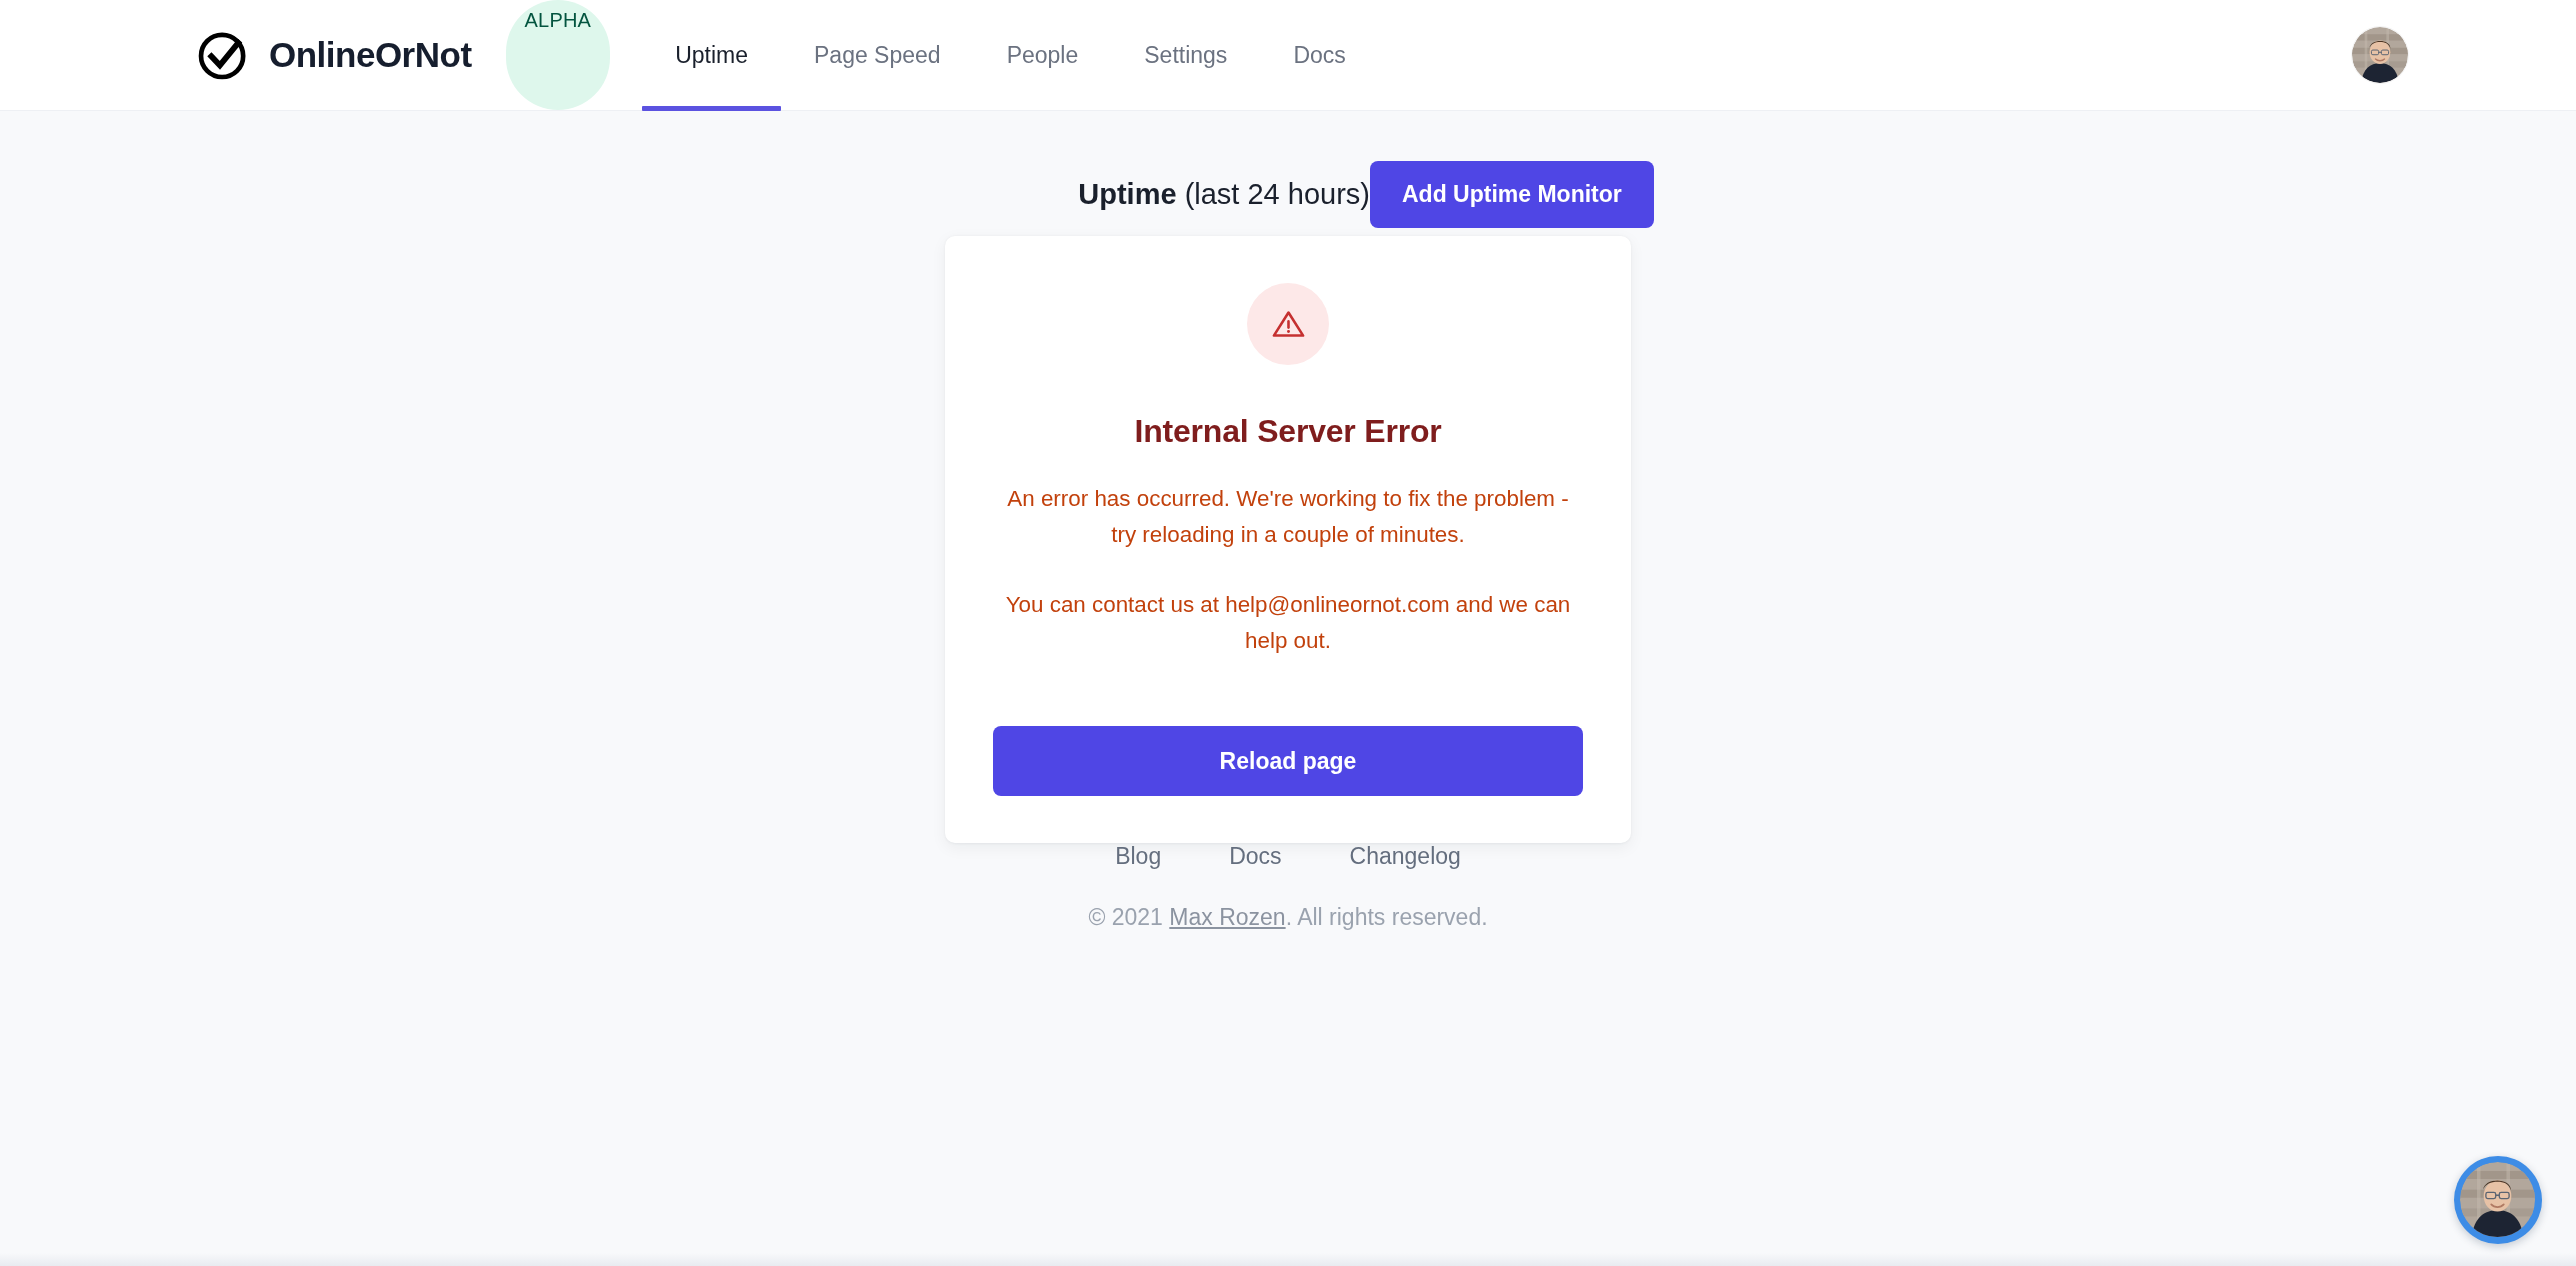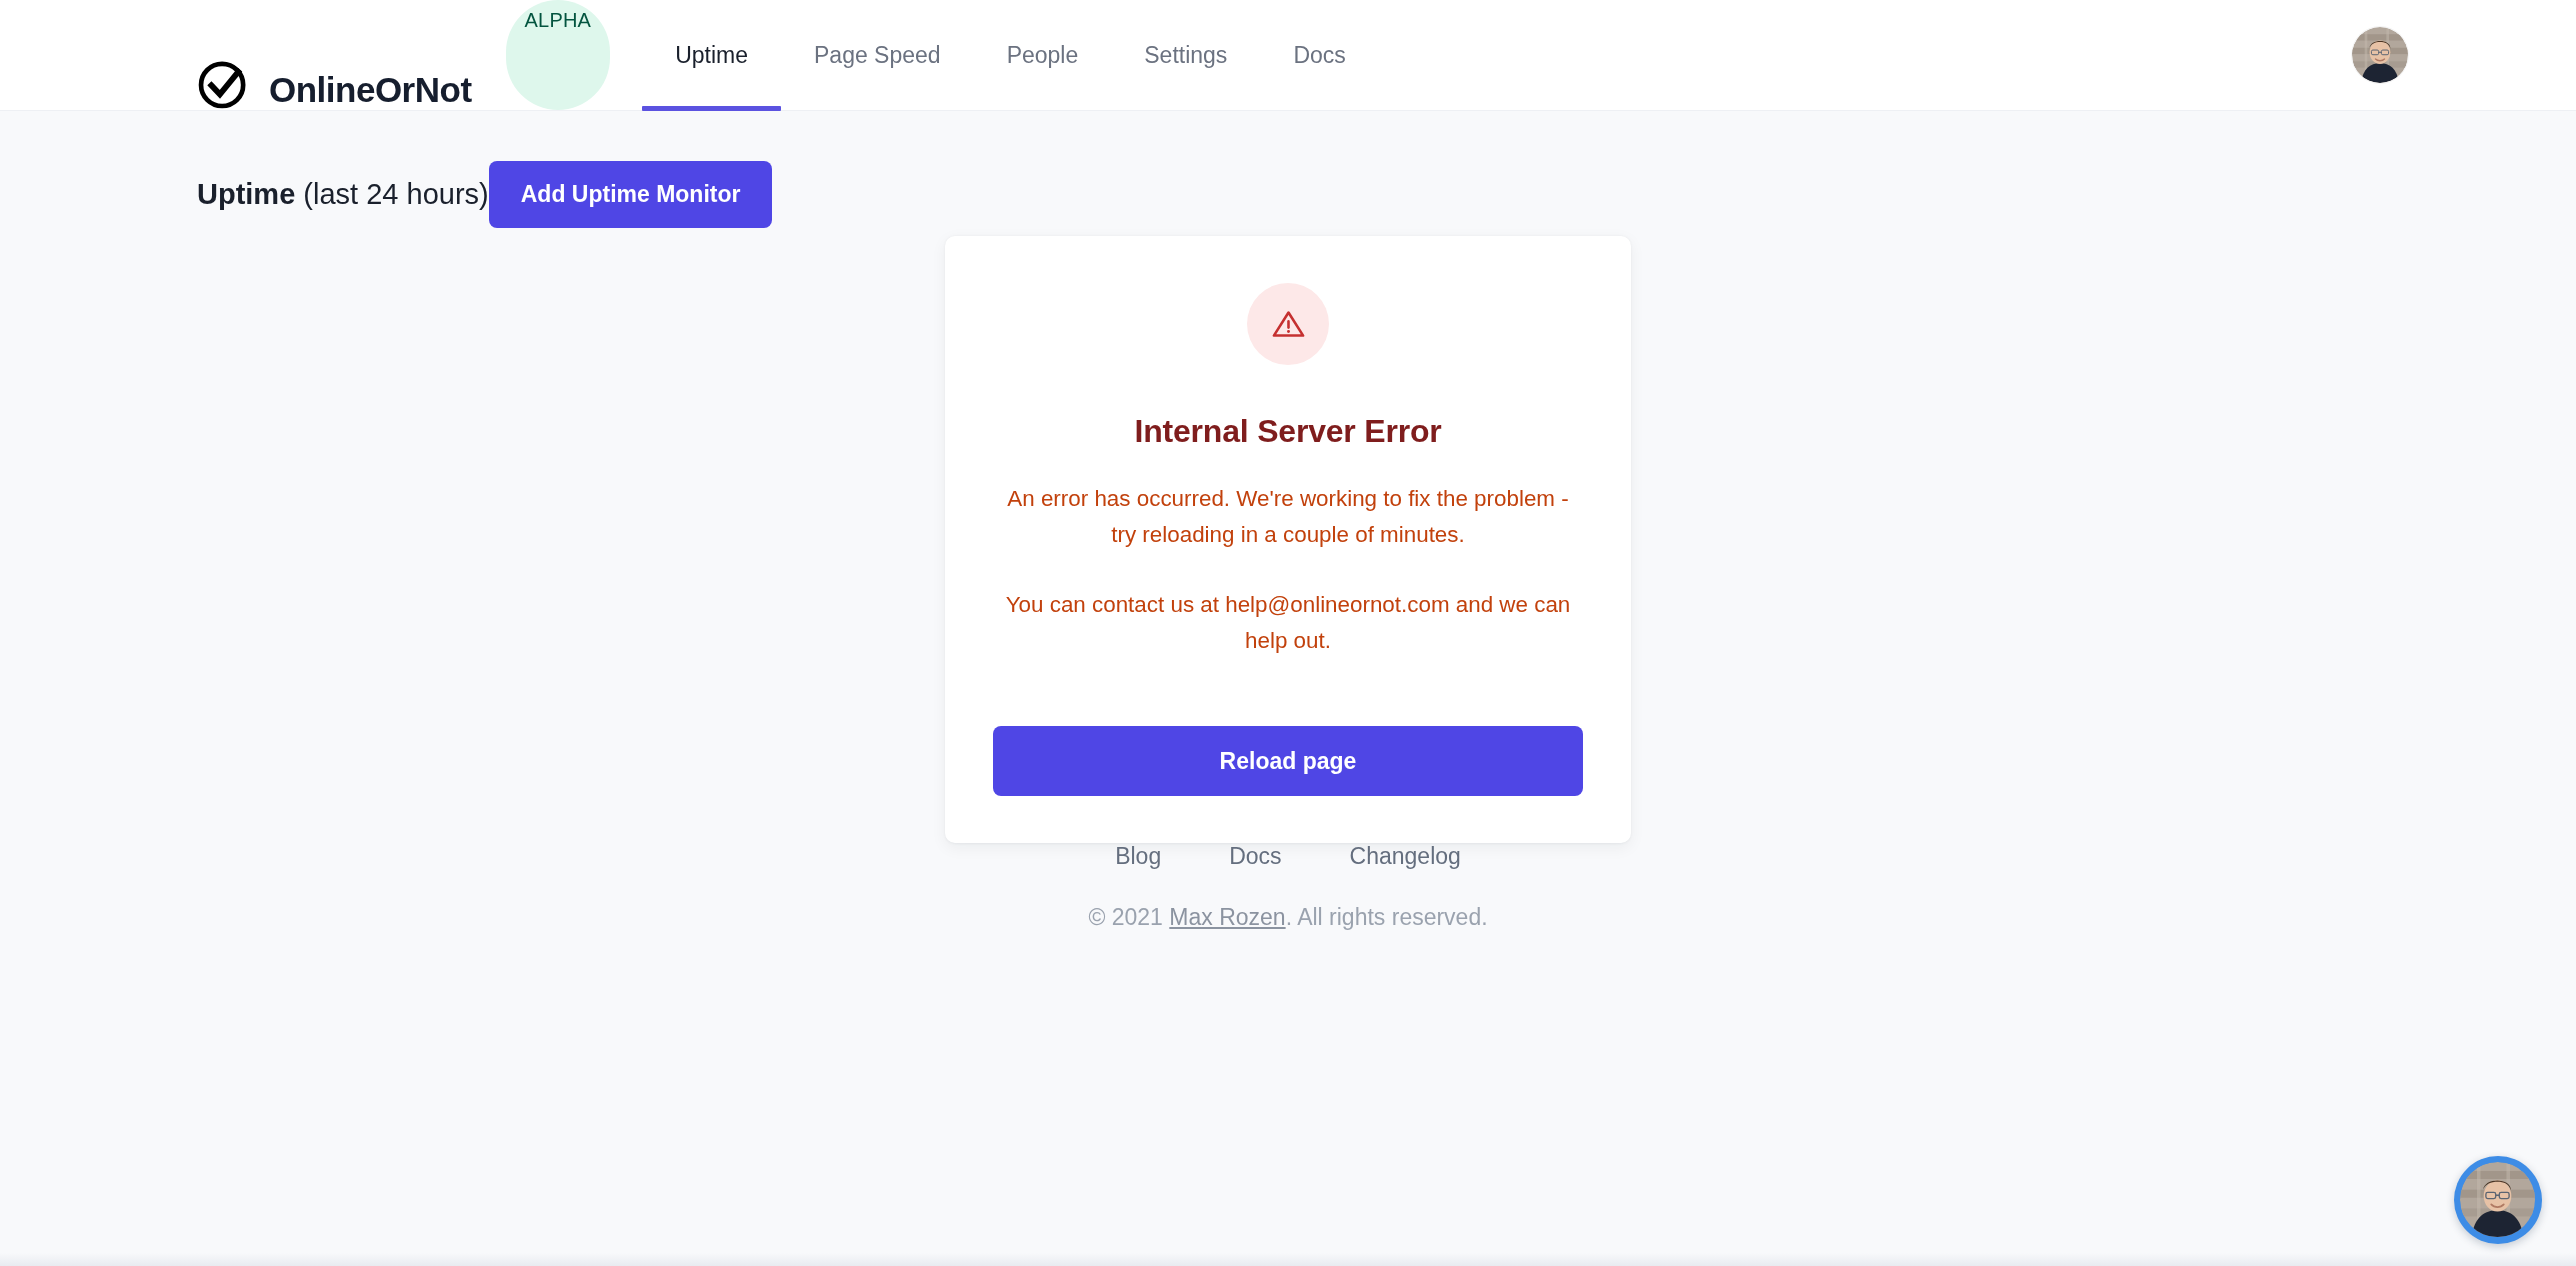--- a/index.html
+++ b/index.html
@@ -40,21 +40,21 @@
   }
   .header-inner {
     width: 100%;
     padding: 0 41px 0 197px;
     display: flex;
     align-items: stretch;
     justify-content: flex-start;
   }
   .brand {
     display: flex;
-    align-items: flex-end;
+    align-items: center;
     gap: 20px;
     padding-right: 34px;
     text-decoration: none;
   }
   .brand-logo {
     width: 52px;
     height: 52px;
     display: block;
     flex: 0 0 52px;
   }
@@ -125,21 +125,21 @@
   .main {
     flex: 1 1 auto;
     position: relative;
     display: flex;
     flex-direction: column;
   }
   .page-head {
     padding: 50px 41px 0 197px;
     display: flex;
     align-items: center;
-    justify-content: flex-start;
+    justify-content: center;
     min-height: 115px;
   }
   .page-title {
     font-size: 29px;
     color: #1a202c;
     white-space: nowrap;
   }
   .page-title .strong { font-weight: bold; }
   .page-title .sub { font-weight: normal; }
 

